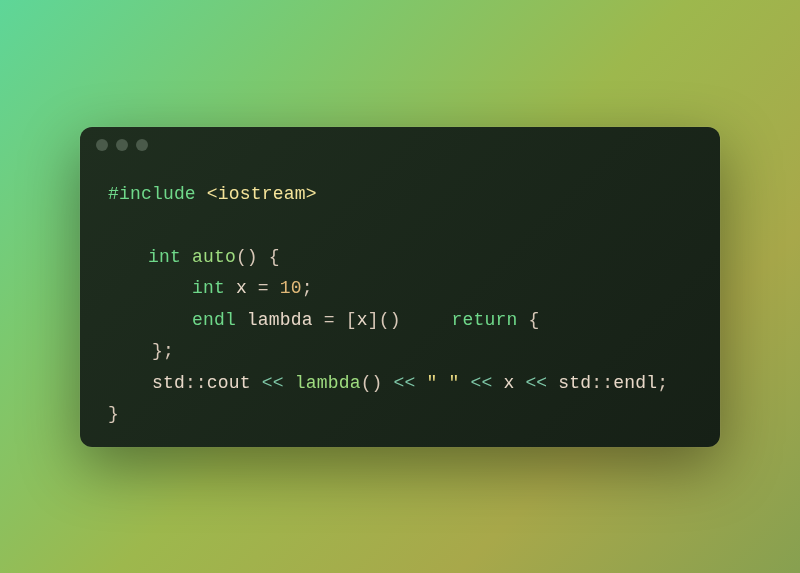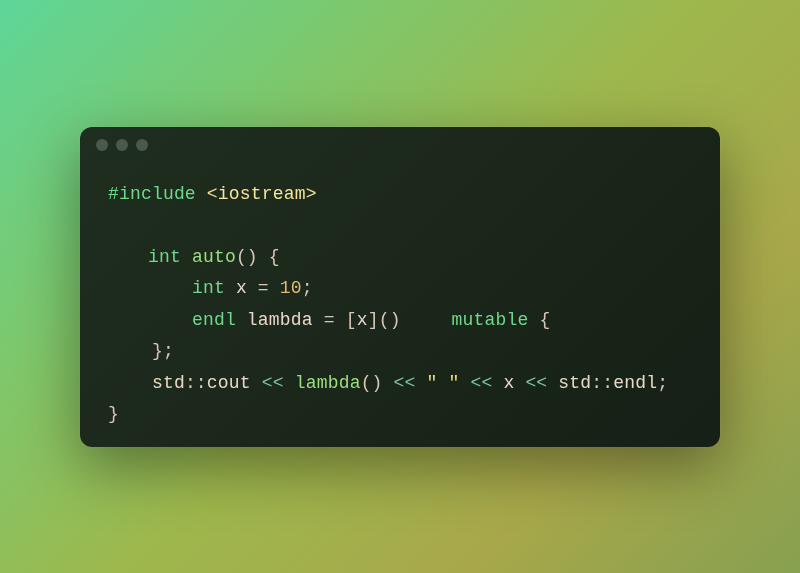--- a/index.html
+++ b/index.html
@@ -63,18 +63,18 @@
   <div class="titlebar">
     <div class="dot"></div>
     <div class="dot"></div>
     <div class="dot"></div>
   </div>
   <div class="code-content" id="code-content">
   <div class="line"><span class="preproc">#include</span><span class="punct"> </span><span class="header">&lt;iostream&gt;</span></div>
       <div class="line">&nbsp;</div>
       <div class="line"><span class="keyword">int</span><span class="punct"> </span><span class="func">auto</span><span class="punct">() {</span></div>
       <div class="line"><span class="punct">    </span><span class="keyword">int</span><span class="punct"> </span><span class="identifier">x</span><span class="punct"> = </span><span class="number">10</span><span class="punct">;</span></div>
-      <div class="line"><span class="punct">    </span><span class="keyword">endl</span><span class="punct"> </span><span class="identifier">lambda</span><span class="punct"> = [</span><span class="identifier">x</span><span class="punct">]() </span><span class="keyword">mutable</span><span class="punct"> {</span></div>
+      <div class="line"><span class="punct">    </span><span class="keyword">endl</span><span class="punct"> </span><span class="identifier">lambda</span><span class="punct"> = [</span><span class="identifier">x</span><span class="punct">]() </span><span class="keyword">return</span><span class="punct"> {</span></div>
       <div class="line"><span class="punct">    };</span></div>
       <div class="line"><span class="punct">    </span><span class="identifier">std</span><span class="punct">::</span><span class="identifier">cout</span><span class="punct"> </span><span class="op">&lt;&lt;</span><span class="punct"> </span><span class="func">lambda</span><span class="punct">() </span><span class="op">&lt;&lt;</span><span class="punct"> </span><span class="string">" "</span><span class="punct"> </span><span class="op">&lt;&lt;</span><span class="punct"> </span><span class="identifier">x</span><span class="punct"> </span><span class="op">&lt;&lt;</span><span class="punct"> </span><span class="identifier">std</span><span class="punct">::</span><span class="identifier">endl</span><span class="punct">;</span></div>
       <div class="line"><span class="punct">}</span></div>
     </div>
 </div>
 
 </body></html>

